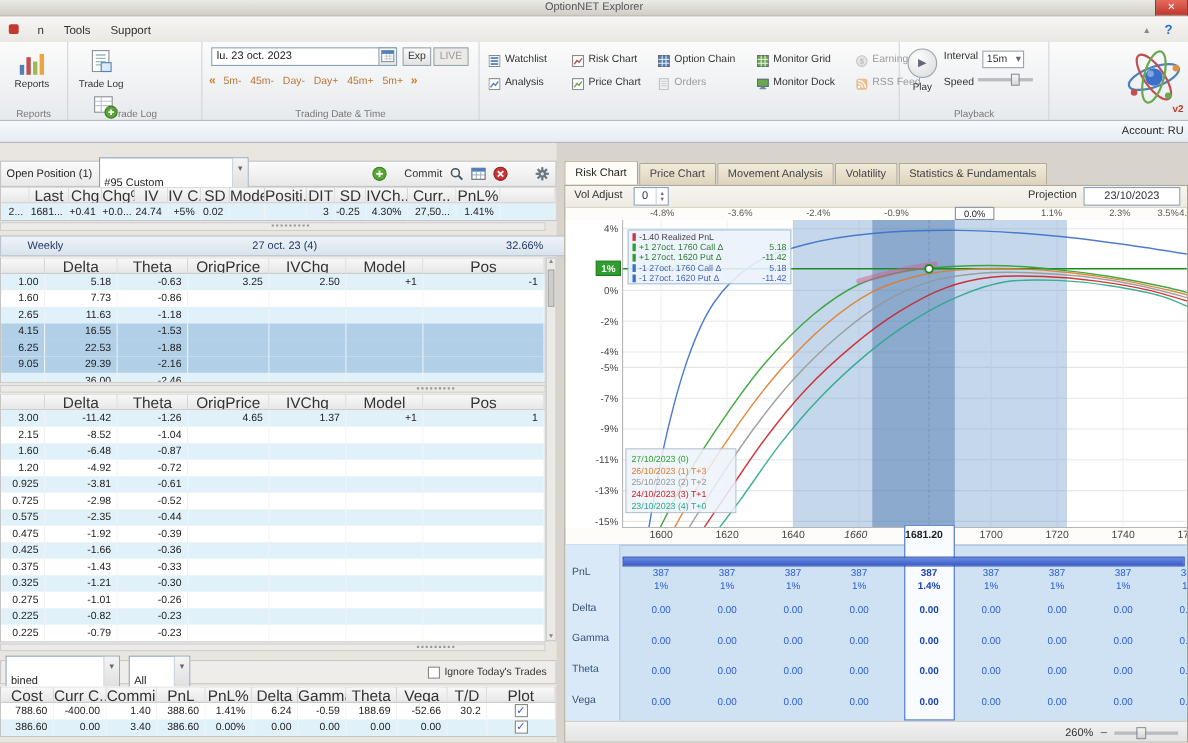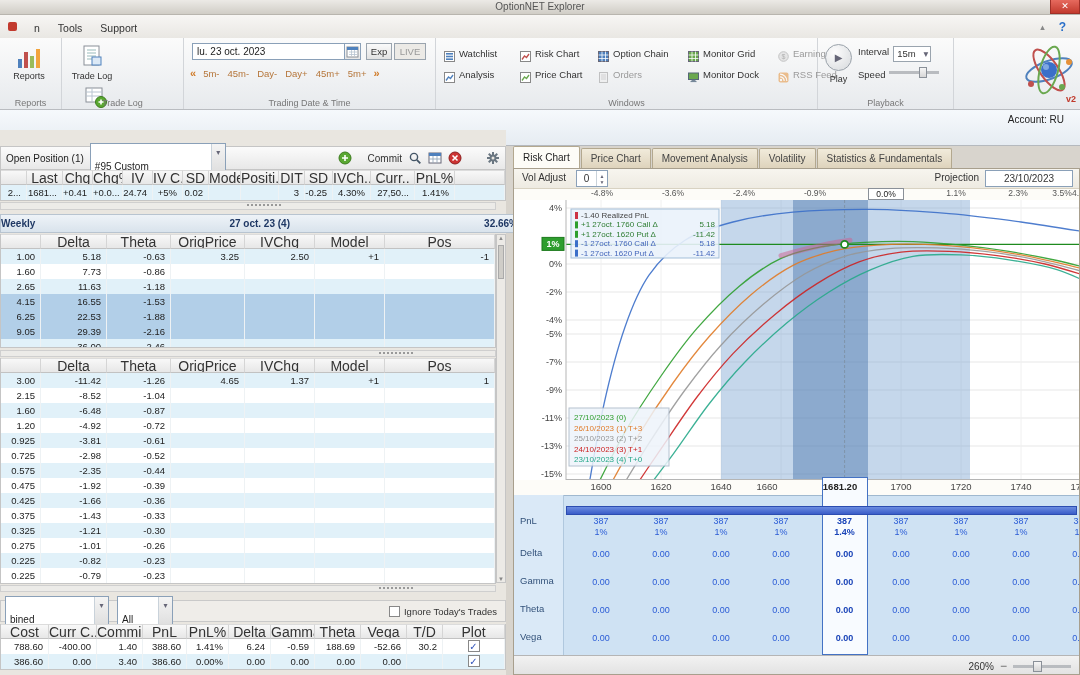--- a/index.html
+++ b/index.html
@@ -46,40 +46,40 @@
 #playlabel{position:absolute;top:36px;left:7px;width:27px;text-align:center;font-size:9px;color:#333}
 .pbrow{position:absolute;left:40px;font-size:9.5px;color:#333;display:flex;gap:4px}
 #intervalrow{top:8px}#speedrow{top:31px}
 #intervalbox{width:38px;height:16px;border:1px solid #9aa4ae;background:#fff;font-size:9.5px;line-height:14px;padding-left:3px;display:flex;justify-content:space-between}
 #intervalbox .dd{color:#667;padding-right:2px}
 #speedtrack{width:50px;height:3px;background:#b9bcc0;position:relative;margin-top:2px}
 #speedhandle{position:absolute;top:-4px;left:30px;width:8px;height:11px;background:linear-gradient(#f6f6f6,#d7d7d7);border:1px solid #8a9098}
 #atomlogo{position:absolute;top:40px;right:4px;width:54px;height:66px}
 
 
-#accountbar{position:absolute;top:110px;left:0;right:0;height:36px;background:linear-gradient(#f6f9fc,#e6ecf2);border-bottom:1px solid #b5b9be;font-size:10px;color:#222;text-align:right;line-height:19px;padding-right:16px}
+#accountbar{position:absolute;top:110px;left:0;right:0;height:20px;background:linear-gradient(#f6f9fc,#e6ecf2);border-bottom:1px solid #b5b9be;font-size:10px;color:#222;text-align:right;line-height:19px;padding-right:4px}
 
 
 #leftpanel{position:absolute;left:0;top:130px;width:506px;height:545px;background:#e9e6e0}
 #lp-toolbar{position:absolute;top:16px;left:0;right:0;height:24px;background:linear-gradient(#fbfbfb,#e8e8e8);border:1px solid #c5c5c5;display:flex;align-items:center;padding:0 5px;gap:6px}
 #openpos{font-size:10px;color:#222;white-space:nowrap}
 .ddbox{height:30px;background:#fff;border:1px solid #8aa0b8;font-size:10px;display:flex;align-items:flex-end;justify-content:space-between;padding-left:4px}
 #stratdd{width:136px}
 .ddarr{width:14px;text-align:center;color:#667;font-size:8px;background:linear-gradient(#f4f4f4,#dfdfdf);border-left:1px solid #c9d2da;height:100%;line-height:17px}
 #commitbtn{display:flex;align-items:center;gap:16px;font-size:10px;color:#333;margin-left:auto}
 .tico{width:14px;height:14px;display:inline-block}
 .gridtable{display:grid;position:absolute;background:#fff;font-size:9.5px;border:1px solid #c5c5c5;border-top:none;overflow:hidden}
 .gridtable .th{background:linear-gradient(#f8f8f8,#e7e7e7);border-right:1px solid #d5d5d5;border-bottom:1px solid #c2c2c2;border-top:1px solid #dcdcdc;color:#333;font-size:14px;height:15px;line-height:14px;text-align:center;overflow:hidden;white-space:nowrap}
 .gridtable .td{height:15px;line-height:15px;text-align:right;padding-right:5px;border-right:1px solid #eef2f4;color:#222;background:#fff;overflow:hidden;white-space:nowrap}
 .gridtable .td.alt{background:#e1f1f9}
 .gridtable .td.sel{background:#b2cfe8}
 .gridtable .td.ctr{text-align:center;padding-right:0}
 .c-g{color:#15851a}.c-r{color:#cc2222}
 #postable{top:40px;left:0;width:506px}
-#weeklybar{position:absolute;top:84px;left:0;width:557px;height:19px;background:linear-gradient(#eef3f8,#d9e3ec);border:1px solid #b8c4d0;display:flex;align-items:center;font-size:10px;font-weight:bold;color:#1f3864;padding:0 0}
+#weeklybar{position:absolute;top:84px;left:0;width:557px;height:19px;background:linear-gradient(#eef3f8,#d9e3ec);border:1px solid #b8c4d0;display:flex;align-items:center;font-size:10px;font-weight:normal;color:#1f3864;padding:0 24px}
 #weeklybar .mid{flex:1;text-align:center}
 #weeklybar .rt{margin-right:38px}
 #callstable{top:104px;left:0;width:496px;height:114px}
 #putstable{top:228px;left:0;width:496px}
 .hscrollhint{position:absolute;height:8px;background:#ecebe8;border:1px solid #cfcfcf}
 .hthumb{position:absolute;top:1px;height:4px;width:34px;border-top:2px dotted #999}
 #vscroll{position:absolute;left:496px;top:104px;width:10px;height:349px;background:#eceae6;border:1px solid #c5c5c5;font-size:6px;color:#888;text-align:center}
 #vscroll .up{position:absolute;top:0;left:0;right:0}
 #vscroll .dn{position:absolute;bottom:0;left:0;right:0}
 #vscroll .thumb{position:absolute;top:10px;left:1px;width:6px;height:34px;background:#cfcdc8;border:1px solid #aaa}
@@ -280,21 +280,20 @@
           <div class="winitem dis">
             <span class="wicon"><svg width="11" height="11" viewBox="0 0 11 11">
                 <rect x="0.5" y="0.5" width="10" height="10" rx="2" fill="#e69138"></rect>
                 <circle cx="3" cy="8" r="1.2" fill="#fff"></circle>
                 <path d="M2 4.8 A4.2 4.2 0 0 1 6.2 9" fill="none" stroke="#fff" stroke-width="1.2"></path>
                 <path d="M2 2.2 A6.8 6.8 0 0 1 8.8 9" fill="none" stroke="#fff" stroke-width="1.2"></path>
               </svg></span>
             <span class="wlabel">RSS Feed</span>
           </div>
         </div>
-      <div class="seclabel">Windows</div>
     </div>
 
     <div class="rsec" id="sec-playback">
       <div id="playbtn">▶</div>
       <div id="playlabel">Play</div>
       <div class="pbrow" id="intervalrow">
         <span>Interval</span>
         <span id="intervalbox">
           <span>15m</span>
           <span class="dd">▾</span>
@@ -738,21 +737,21 @@
           <text x="60" y="230.6" font-size="8" fill="#e07b28">26/10/2023 (1) T+3</text>
           <text x="60" y="241.2" font-size="8" fill="#979797">25/10/2023 (2) T+2</text>
           <text x="60" y="251.8" font-size="8" fill="#cc2222">24/10/2023 (3) T+1</text>
           <text x="60" y="262.4" font-size="8" fill="#27a88a">23/10/2023 (4) T+0</text>
         </svg>
     </div>
     <div id="pricerow">
         <span class="ptick" style="left: 63px;">1600</span>
         <span class="ptick" style="left: 123px;">1620</span>
         <span class="ptick" style="left: 183px;">1640</span>
-        <span class="ptick" style="left: 229px;">1660</span>
+        <span class="ptick" style="left: 240px; font-style: italic;">1660</span>
         <span class="ptick cur" style="left: 302px;">1681.20</span>
         <span class="ptick" style="left: 363px;">1700</span>
         <span class="ptick" style="left: 423px;">1720</span>
         <span class="ptick" style="left: 483px;">1740</span>
         <span class="ptick" style="left: 543px;">1760</span>
       </div>
 
     <div id="greeksbg"></div>
     <div id="greekslabelcol"></div>
     <div id="hlbox" style="left: 307.6px;"></div>

